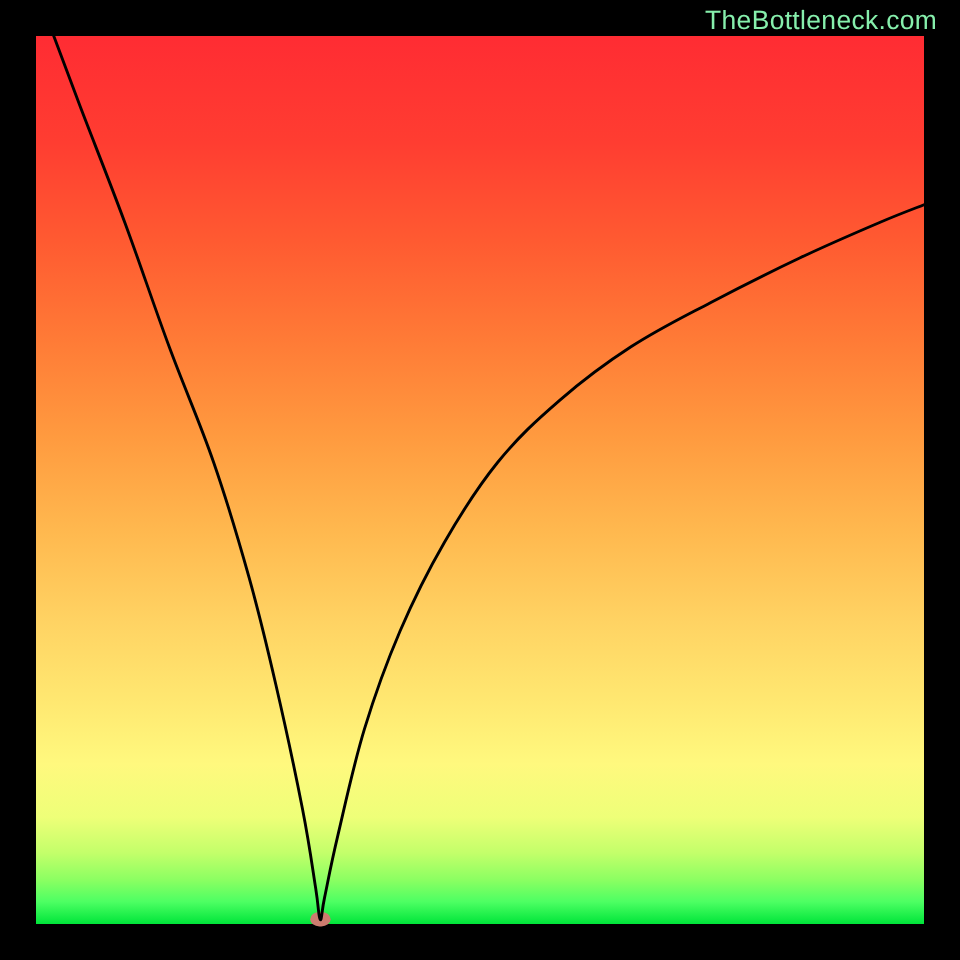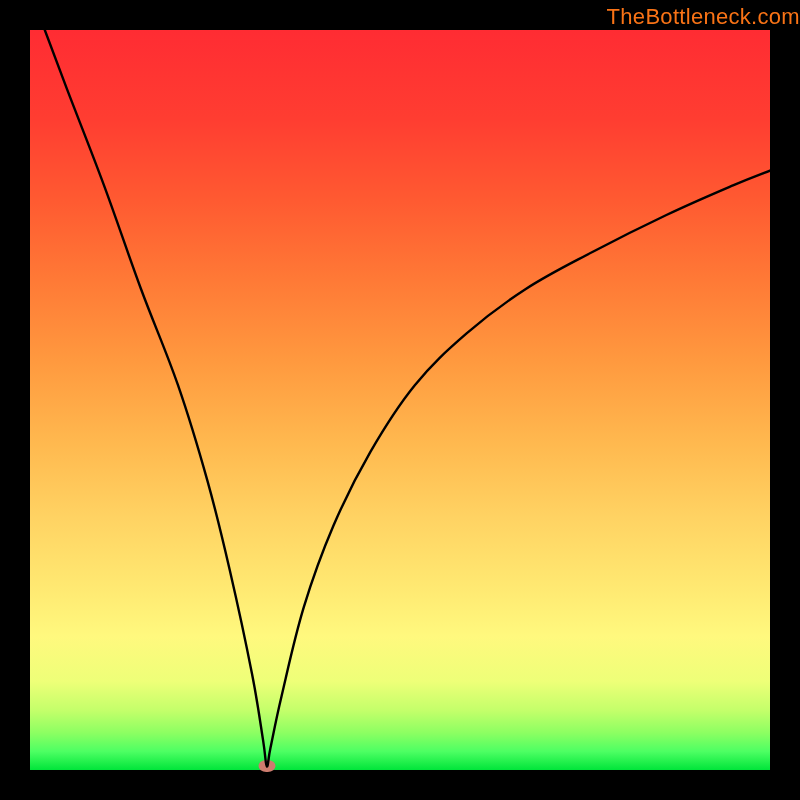--- a/index.html
+++ b/index.html
@@ -13,23 +13,23 @@
   }
   .frame {
     position: relative;
     width: 800px;
     height: 800px;
     background: #000;
   }
   .watermark {
     position: absolute;
     top: 4px;
-    right: 0;
+    right: 19px;
     font-size: 22px;
-    color: #f97316;
+    color: #86efac;
     font-weight: 500;
     letter-spacing: 0.3px;
     z-index: 5;
   }
   .plot-area {
     position: absolute;
     left: 30px;
     top: 30px;
     width: 740px;
     height: 740px;

